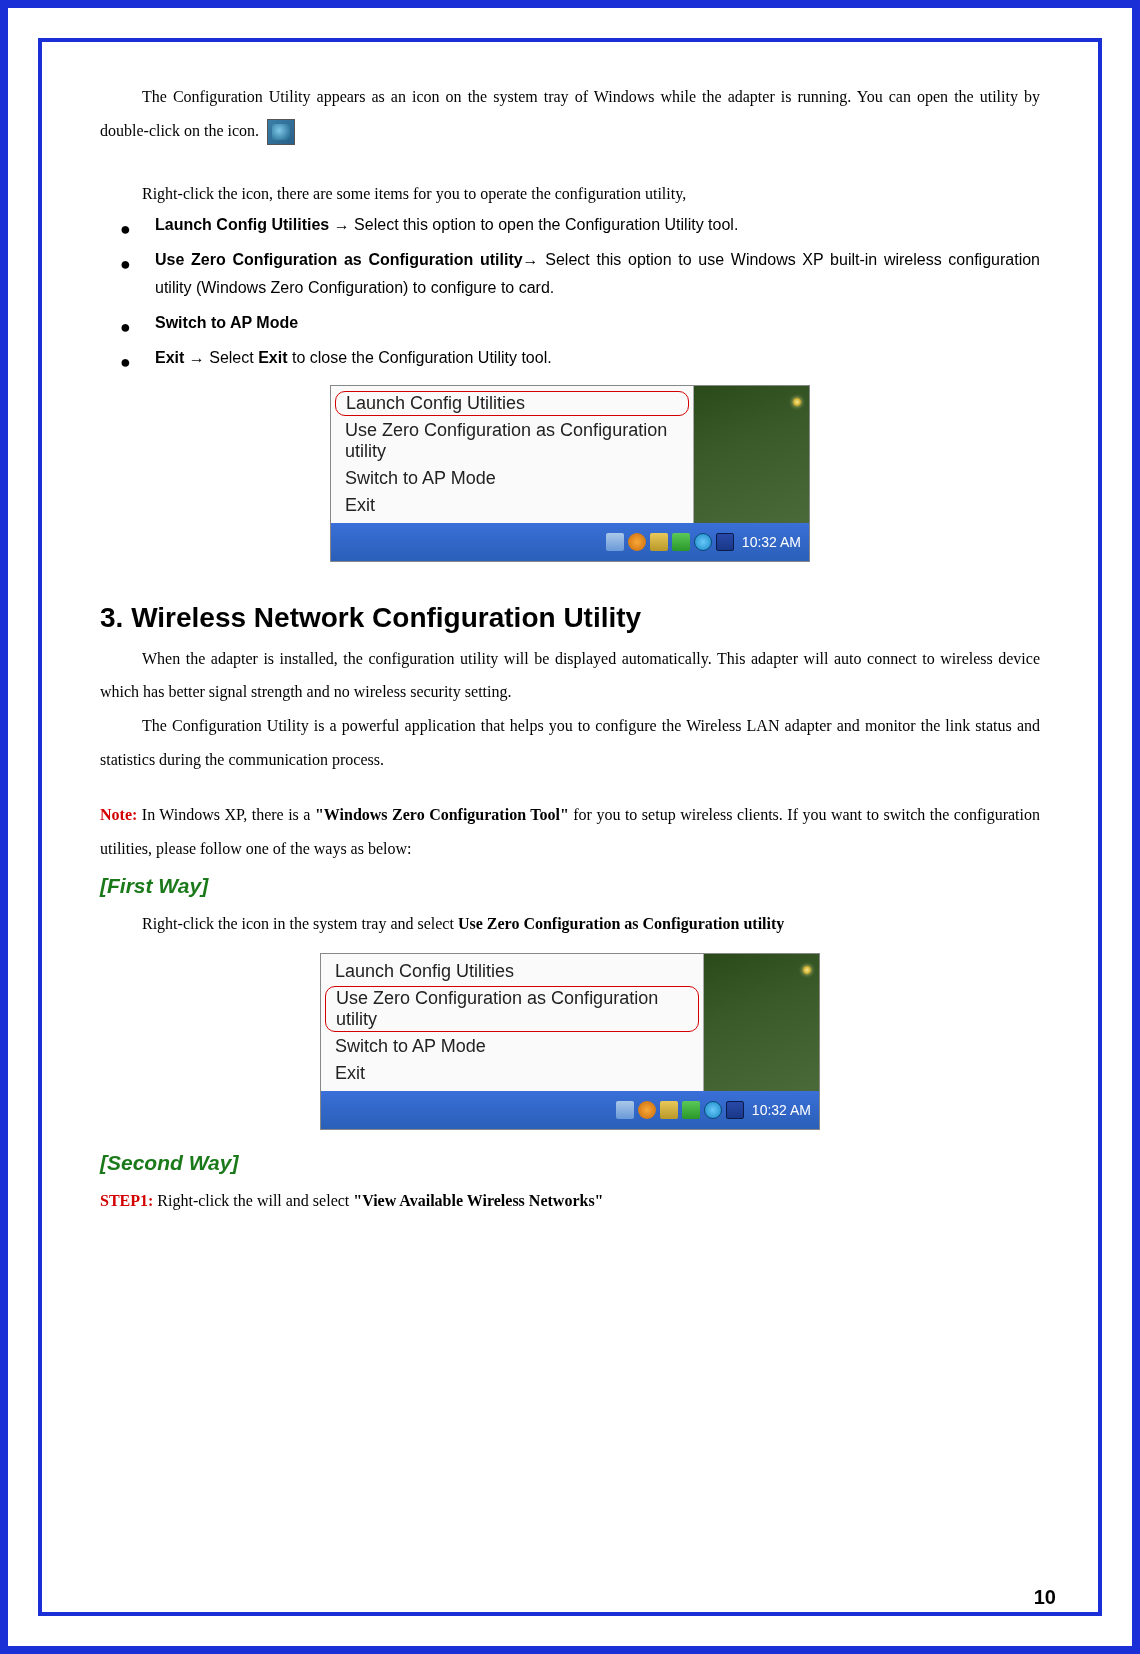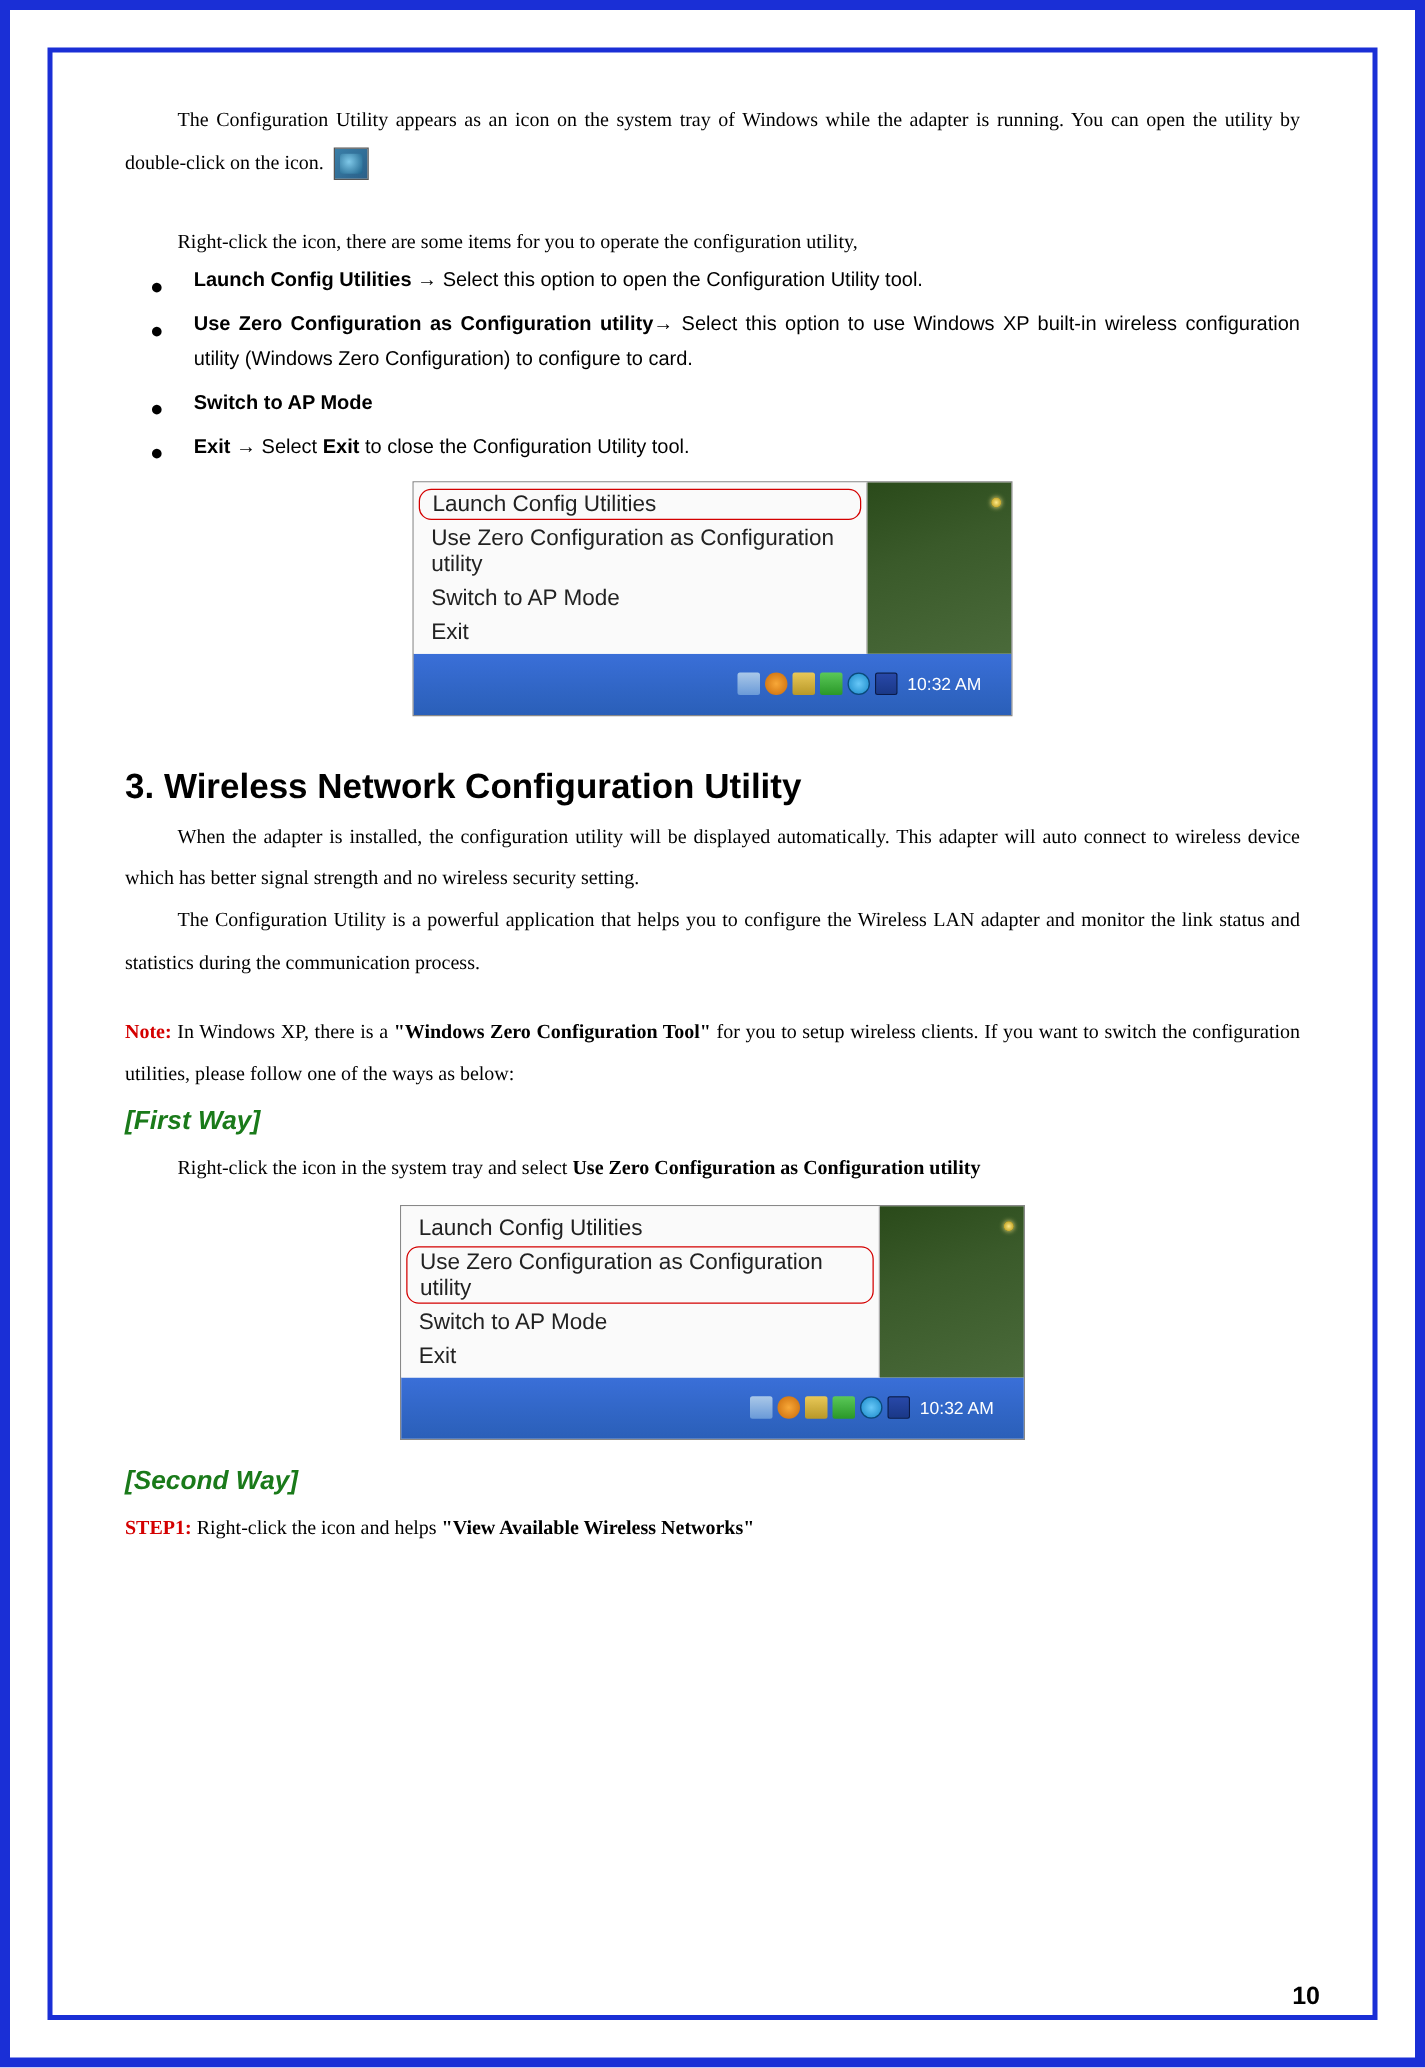--- a/index.html
+++ b/index.html
@@ -121,26 +121,26 @@
   .ctx-desktop::after {
     content: "";
     position: absolute;
     right: 8px; top: 12px;
     width: 8px; height: 8px;
     background: radial-gradient(circle,#ffea88,#aa8800);
     border-radius: 50%;
     box-shadow: 0 0 4px #ffea88;
   }
   .ctx-taskbar {
-    height: 49px;
+    height: 38px;
     background: linear-gradient(#3a6fd8,#2a5fb8);
     display: flex;
     align-items: center;
     justify-content: flex-end;
-    padding-right: 24px;
+    padding-right: 8px;
     gap: 4px;
     text-align: center;
   }
   .tb-spacer { flex: 1; }
   .tb-icon {
     width: 18px; height: 18px;
     border-radius: 2px;
   }
   .tb-icon.a { background: linear-gradient(#aac8e8,#6a9ad8); }
   .tb-icon.b { background: radial-gradient(circle,#f8a838,#c86808); border-radius:50%; }
@@ -253,18 +253,18 @@
       <span class="tb-icon d"></span>
       <span class="tb-icon e"></span>
       <span class="tb-icon f"></span>
       <span class="tb-time">10:32 AM</span>
     </div>
   </div>
 
   <div class="way-label">[Second Way]</div>
 
   <p class="para">
-    <span class="step-red">STEP1:</span><span> Right-click the icon and helps </span><span class="bold">"View Available Wireless Networks"</span>
+    <span class="step-red">STEP1:</span><span> Right-click the will and select </span><span class="bold">"View Available Wireless Networks"</span>
   </p>
 
 </div>
 
 <div class="page-num">10</div>
 
 </body></html>

